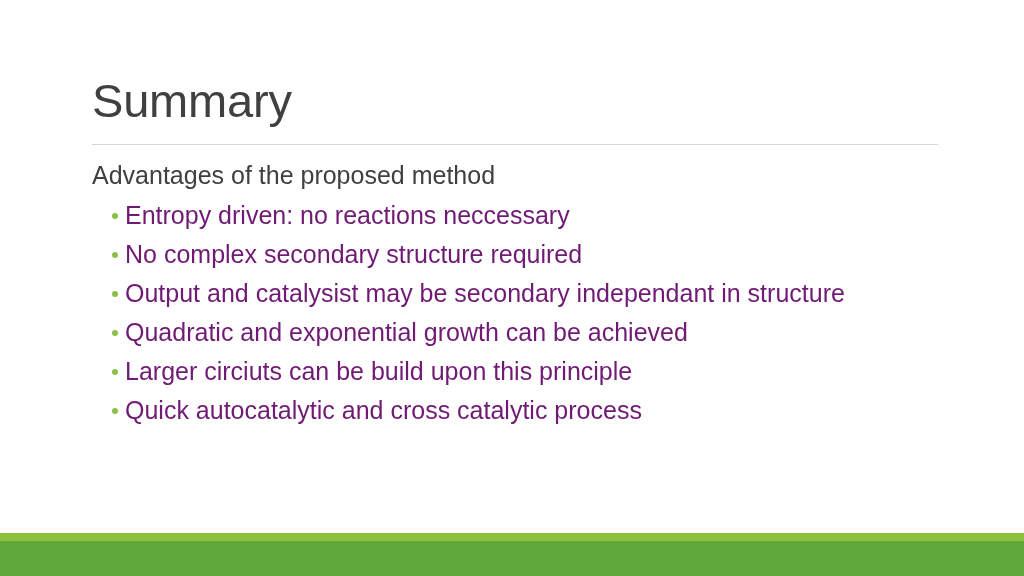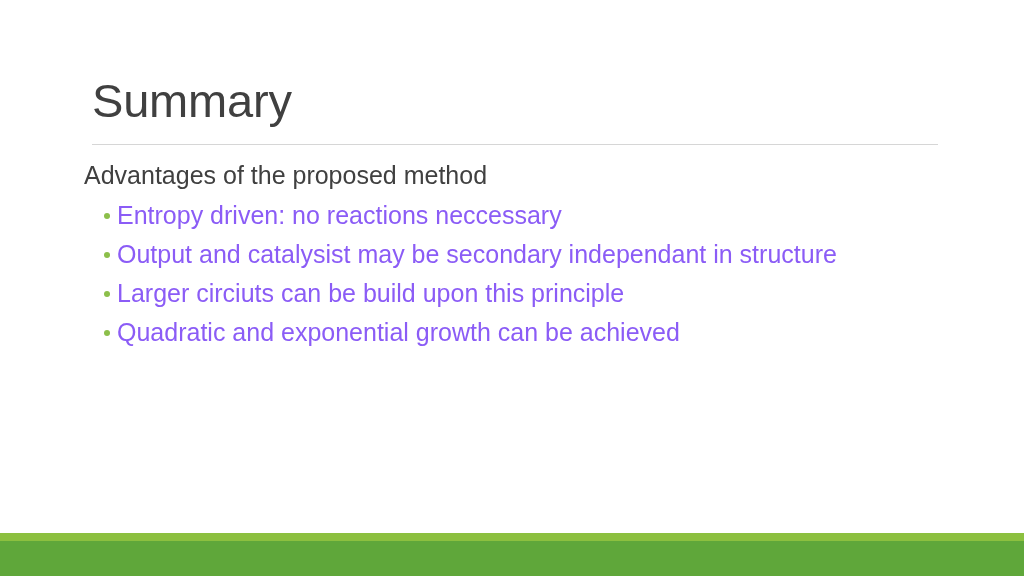--- a/index.html
+++ b/index.html
@@ -47,21 +47,21 @@
     left: 92px;
     top: 144px;
     width: 846px;
     height: 1px;
     background: #d6d6d6;
   }
 
   
   .body-block {
     position: absolute;
-    left: 84px;
+    left: 92px;
     top: 158px;
     width: 870px;
   }
 
   .level1 {
     font-size: 25px;
     font-weight: 400;
     color: #404040;
     line-height: 34px;
     margin: 0 0 4px 0;
@@ -71,21 +71,21 @@
   .bullet-list {
     list-style: none;
     margin: 0;
     padding: 0;
   }
 
   .bullet-item {
     position: relative;
     font-size: 25px;
     font-weight: 400;
-    color: #8b5cf6;
+    color: #701a75;
     line-height: 39px;
     height: 39px;
     padding-left: 33px;
     white-space: nowrap;
   }
 
   .bullet-dot {
     position: absolute;
     left: 20px;
     top: 17px;
@@ -128,29 +128,37 @@
 
     <p class="level1">Advantages of the proposed method</p>
 
     <ul class="bullet-list">
       <li class="bullet-item">
         <span class="bullet-dot"></span>
         <span>Entropy driven: no reactions neccessary</span>
       </li>
       <li class="bullet-item">
         <span class="bullet-dot"></span>
+        <span>No complex secondary structure required</span>
+      </li>
+      <li class="bullet-item">
+        <span class="bullet-dot"></span>
         <span>Output and catalysist may be secondary independant in structure</span>
+      </li>
+      <li class="bullet-item">
+        <span class="bullet-dot"></span>
+        <span>Quadratic and exponential growth can be achieved</span>
       </li>
       <li class="bullet-item">
         <span class="bullet-dot"></span>
         <span>Larger circiuts can be build upon this principle</span>
       </li>
       <li class="bullet-item">
         <span class="bullet-dot"></span>
-        <span>Quadratic and exponential growth can be achieved</span>
+        <span>Quick autocatalytic and cross catalytic process</span>
       </li>
     </ul>
 
   </div>
 
   <div class="band-light"></div>
   <div class="band-dark"></div>
 
 </div>
 

